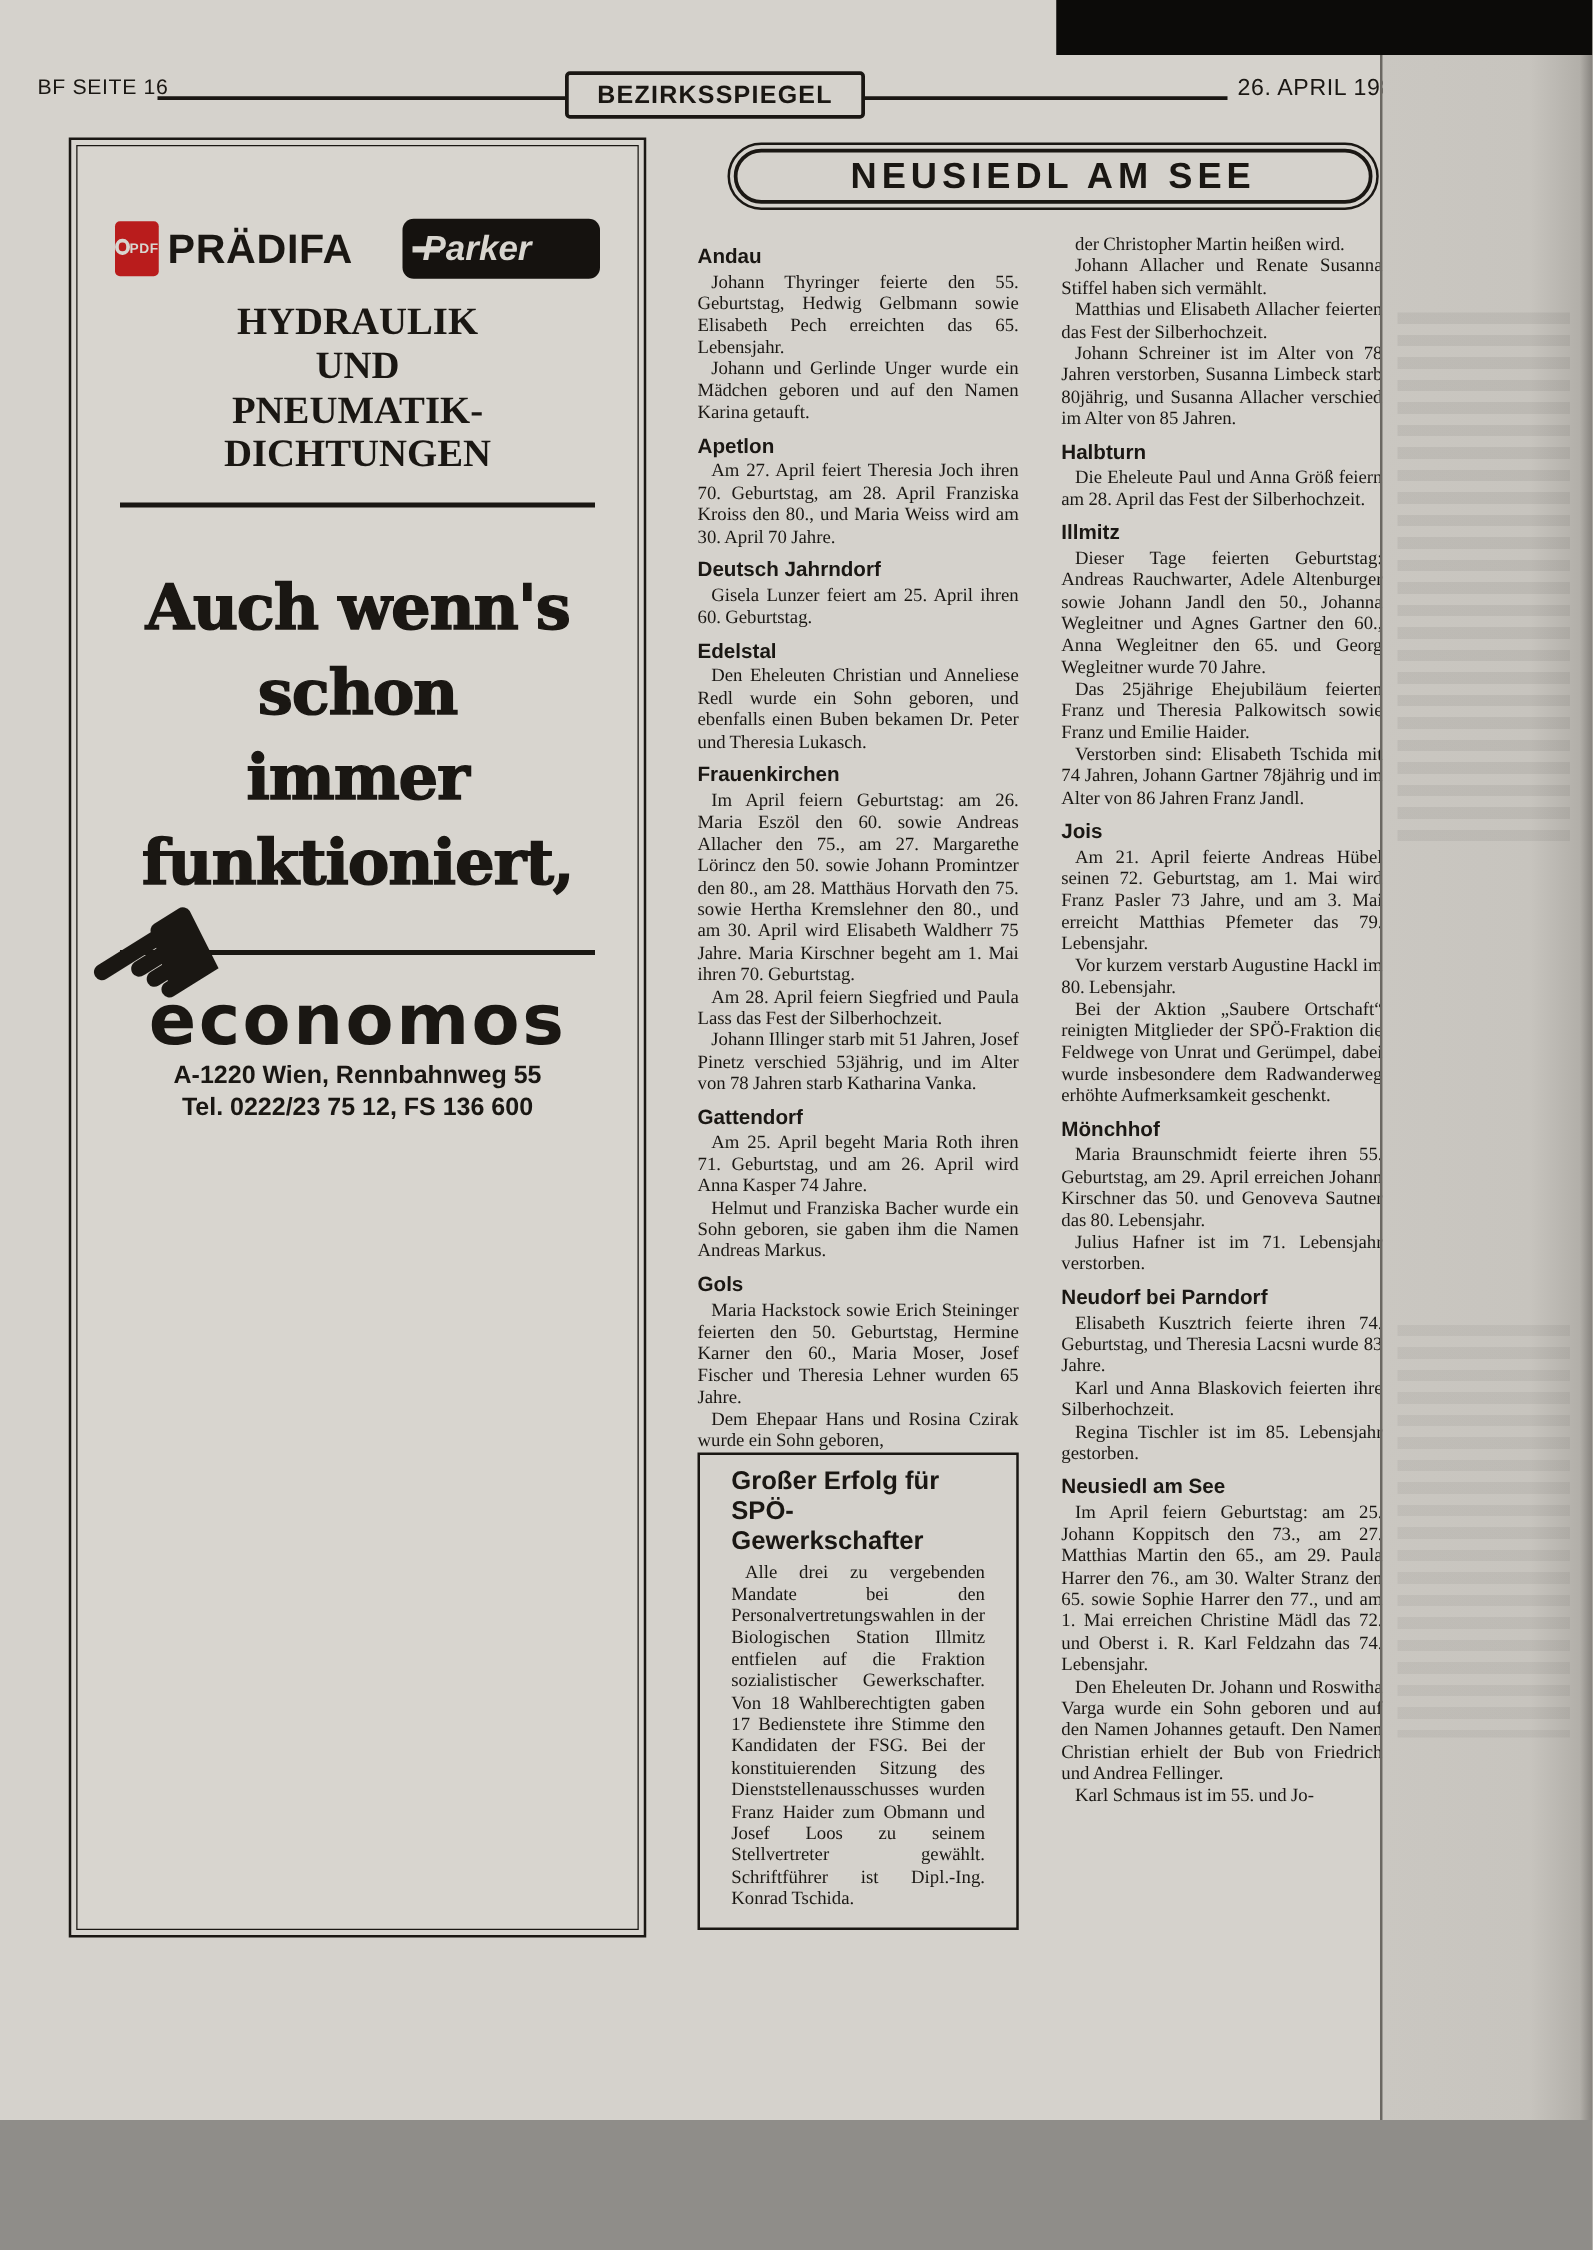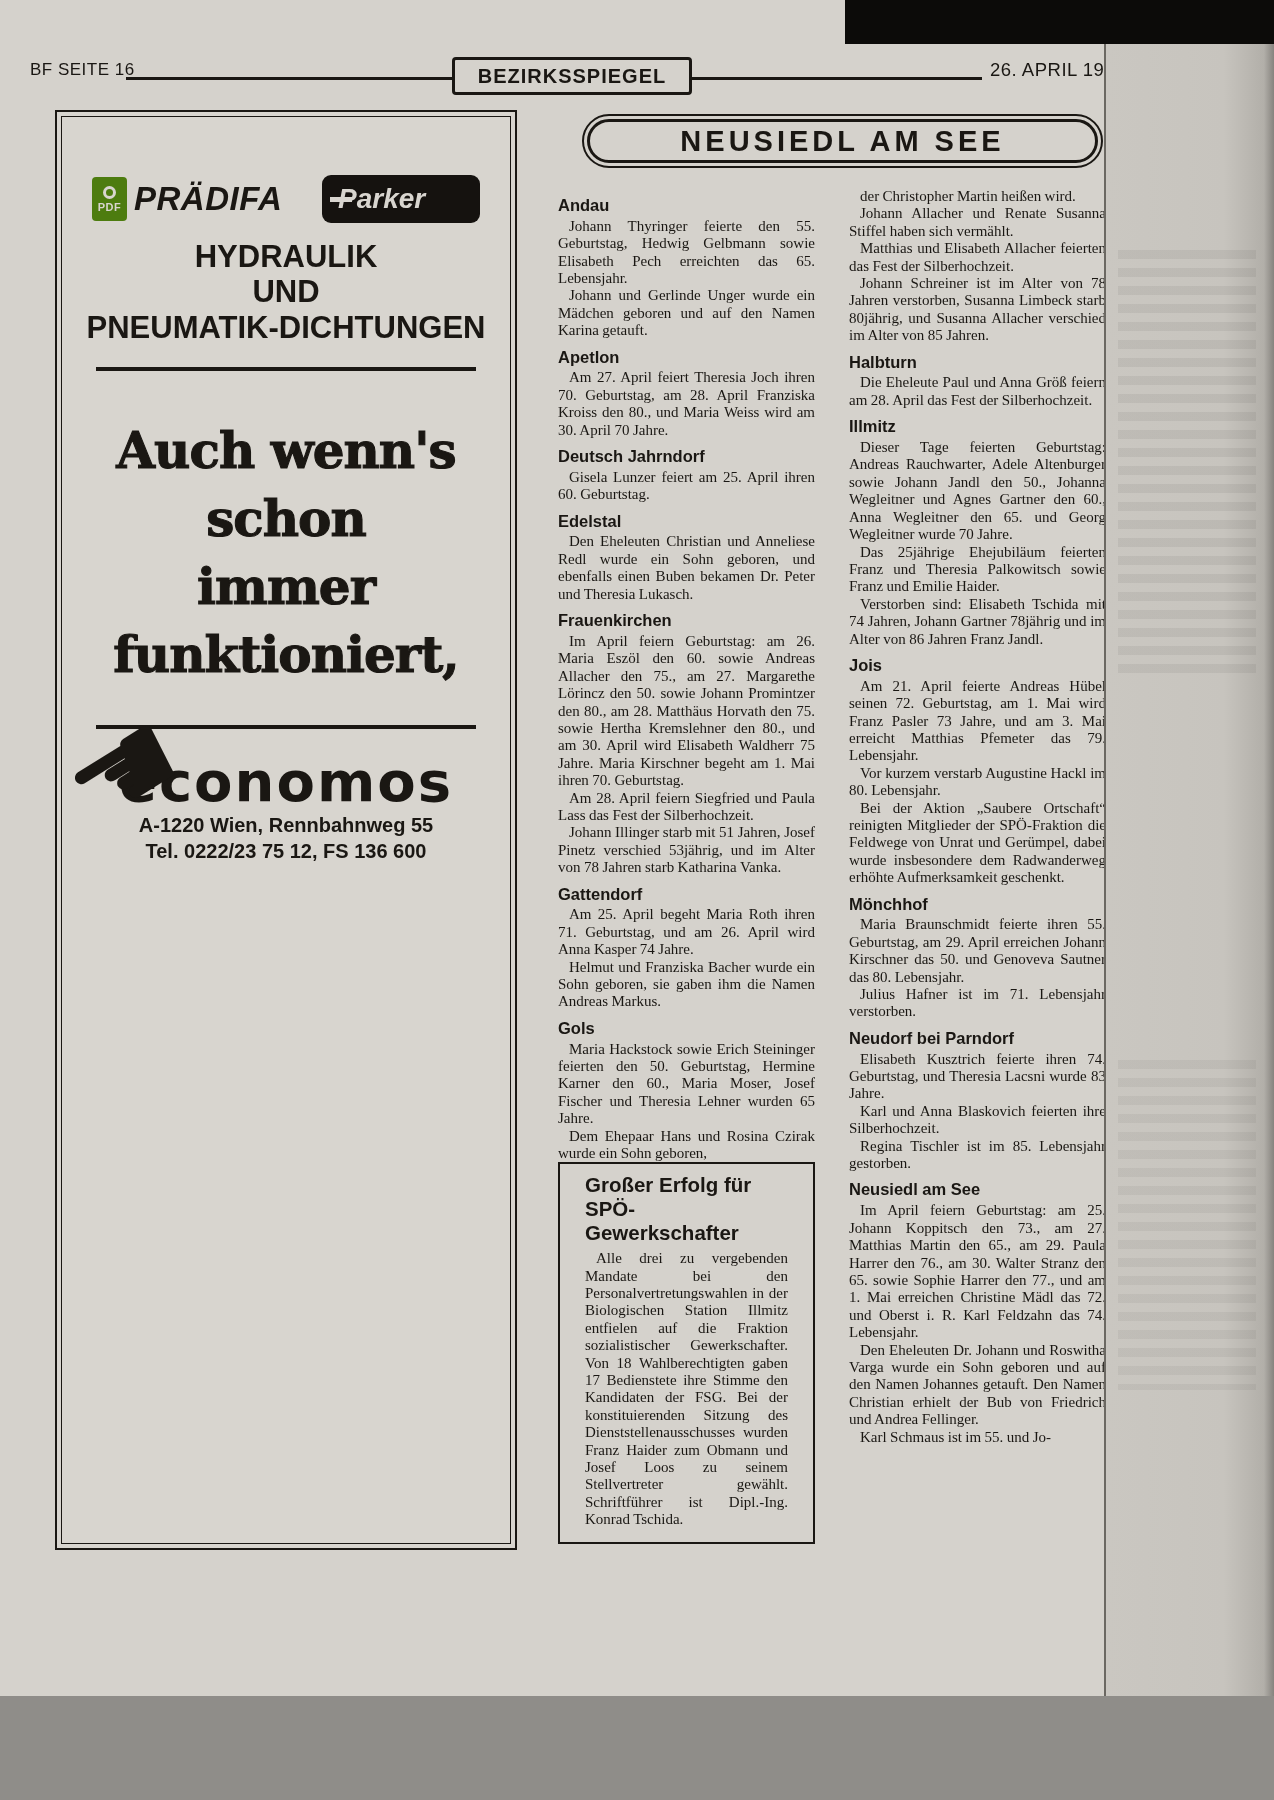--- a/index.html
+++ b/index.html
@@ -31,28 +31,28 @@
     border:3px solid var(--ink);border-radius:4px;background:var(--paper);
     display:flex;align-items:center;justify-content:center;
   }
   .masthead-text{font-family:"Liberation Sans",sans-serif;font-weight:bold;font-size:20px;letter-spacing:1px;}
   .header-date{position:absolute;left:986px;top:59px;font-family:"Liberation Sans",sans-serif;font-size:18.5px;letter-spacing:.5px;background:var(--paper);padding:0 4px;}
   
   .ad{position:absolute;left:55px;top:110px;width:462px;height:1440px;border:2px solid var(--ink);background:#d8d5cf;}
   .ad-inner{position:absolute;inset:4px;border:1px solid var(--ink);padding:58px 20px 0;}
   .ad-logos{display:flex;align-items:center;justify-content:space-between;padding:0 10px;}
   .pradifa{display:flex;align-items:center;gap:7px;}
-  .pdf-mark{width:35px;height:44px;background:#4d7c0f;border-radius:4px;color:#d8d5cf;display:flex;flex-direction:column;align-items:center;justify-content:center;font-family:"Liberation Sans",sans-serif;font-weight:bold;}
+  .pdf-mark{width:35px;height:44px;background:#b91c1c;border-radius:4px;color:#d8d5cf;display:flex;flex-direction:row;align-items:center;justify-content:center;font-family:"Liberation Sans",sans-serif;font-weight:bold;}
   .pdf-ring{width:13px;height:13px;border:3px solid #d8d5cf;border-radius:50%;margin-bottom:3px;}
   .pdf-text{font-size:11px;letter-spacing:.5px;line-height:1;}
-  .pradifa-name{font-family:"Liberation Sans",sans-serif;font-weight:bold;font-size:33px;letter-spacing:.5px;font-style:italic;}
+  .pradifa-name{font-family:"Liberation Sans",sans-serif;font-weight:bold;font-size:33px;letter-spacing:.5px;}
   .parker-box{width:158px;height:48px;background:#15120f;border-radius:9px;display:flex;align-items:center;position:relative;}
   .parker-dash{position:absolute;left:8px;top:22px;width:22px;height:5px;background:#d8d5cf;}
   .parker-text{color:#d8d5cf;font-family:"Liberation Sans",sans-serif;font-weight:bold;font-style:italic;font-size:28px;padding-left:16px;}
-  .ad-product{margin-top:16px;text-align:center;font-family:Liberation Sans, sans-serif;font-weight:bold;font-size:31px;line-height:1.14;white-space:pre-line;}
+  .ad-product{margin-top:16px;text-align:center;font-family:Liberation Serif, serif;font-weight:bold;font-size:31px;line-height:1.14;white-space:pre-line;}
   .ad-rule{height:4px;background:var(--ink);margin:22px 14px 0;}
   .ad-headline-top,.ad-headline-bottom{
     text-align:center;font-family:"DejaVu Serif",serif;font-weight:bold;
     white-space:pre-line;letter-spacing:-1px;
     -webkit-text-stroke:1.1px var(--ink);
   }
   .ad-headline-top{margin-top:46px;font-size:50px;line-height:1.36;}
   .ad-headline-bottom{margin-top:118px;font-size:48px;line-height:1.38;}
   .ad-hand{
     position:absolute;left:6px;top:592px;font-size:126px;line-height:1;

